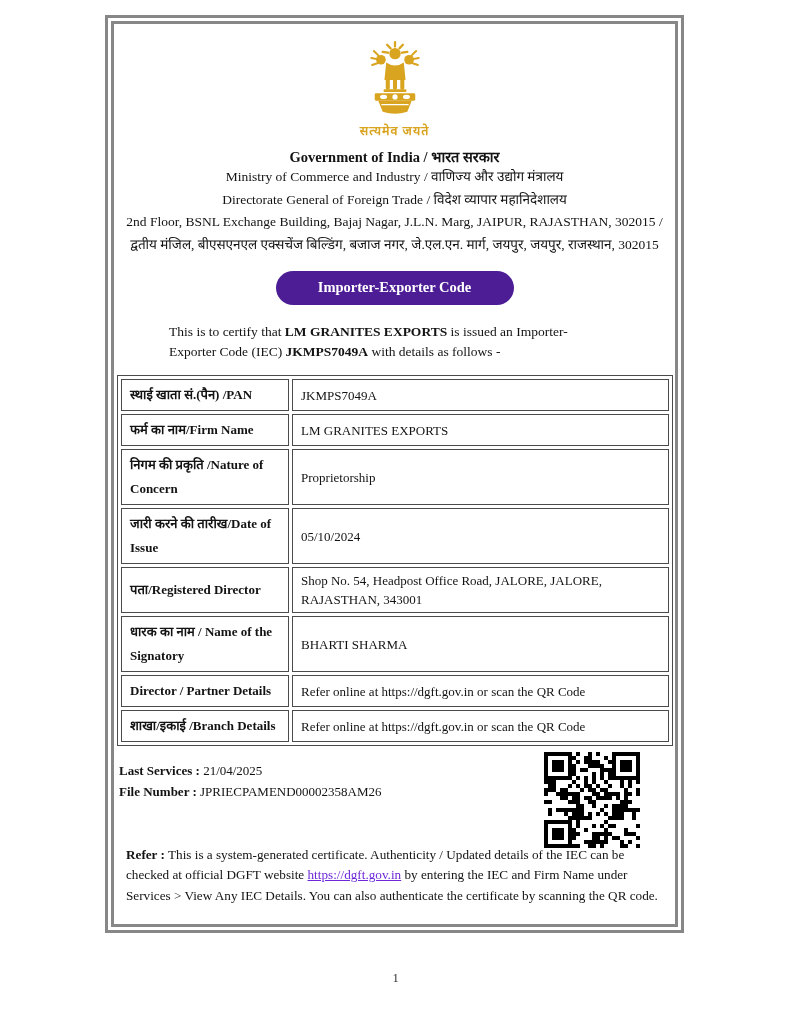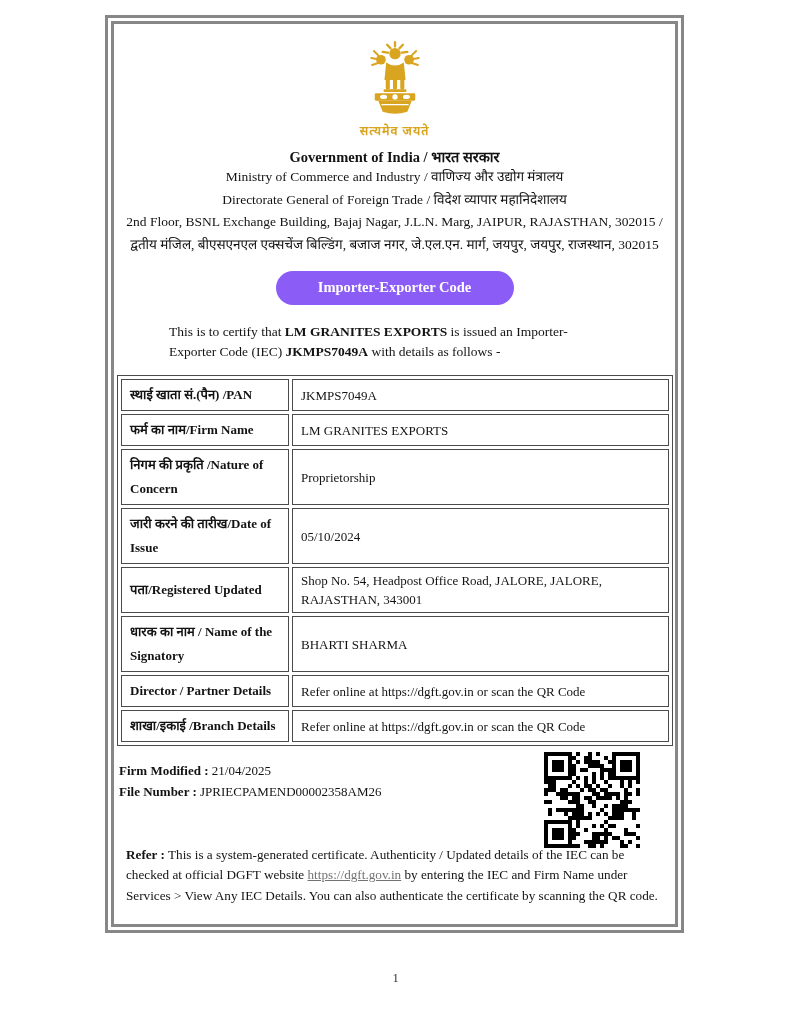--- a/index.html
+++ b/index.html
@@ -4,36 +4,36 @@
 <style>
   html,body{margin:0;padding:0;background:#ffffff;}
   body{width:791px;height:1024px;position:relative;font-family:"Liberation Serif","DejaVu Serif",serif;color:#131313;}
   .frame{position:absolute;left:105px;top:15px;width:579px;height:918px;border:9px double #878787;box-sizing:border-box;background:#fff;}
   .inner{position:relative;height:100%;box-sizing:border-box;padding:13px 3px 0 3px;}
   .emblem-wrap{text-align:center;margin-top:2px;}
   .motto{color:#d9a41f;font-size:12.5px;font-weight:bold;text-align:center;letter-spacing:1px;margin-top:-3px;}
   .gov{font-weight:bold;font-size:14.5px;text-align:center;margin-top:7px;}
   .hline{font-size:13.5px;line-height:22.5px;text-align:center;}
   .addr{font-size:13.5px;line-height:22.5px;text-align:center;padding:0 6px;}
-  .badge{width:238px;margin:15px auto 0;background:#8b5cf6;color:#fff;font-weight:bold;font-size:14.5px;text-align:center;padding:8px 0 9px;border-radius:17px;}
+  .badge{width:238px;margin:15px auto 0;background:#4c1d95;color:#fff;font-weight:bold;font-size:14.5px;text-align:center;padding:8px 0 9px;border-radius:17px;}
   .certify{width:436px;margin:17px 0 0 52px;font-size:13.5px;line-height:20px;}
   .certify b{font-weight:bold;}
   table.iec{border-collapse:separate;border-spacing:3px;border:1.5px solid #4b4b4b;margin:13px auto 0;width:556px;font-size:13px;table-layout:fixed;}
   table.iec td{border:1.5px solid #4b4b4b;padding:3px 8px;vertical-align:middle;background:#fff;box-sizing:border-box;}
   td.label-cell{font-weight:bold;width:168px;line-height:24px;}
   td.value-cell{line-height:19px;word-wrap:break-word;}
   .below{display:flex;justify-content:space-between;align-items:flex-start;margin:14px 0 0 2px;}
   .modblock{font-size:13px;line-height:21px;}
   .modblock b{font-weight:bold;}
   .qr{display:grid;grid-template-columns:repeat(24,4px);grid-auto-rows:4px;margin:-8px 32px 0 0;}
   .qr span{width:4px;height:4px;background:#fff;}
   .qr span.on{background:#000;}
   .note{position:absolute;left:12px;right:10px;bottom:18px;font-size:13.2px;line-height:20.5px;}
   .note b{font-weight:bold;}
-  a.link{color:#737373;cursor:pointer;}
+  a.link{color:#6d28d9;cursor:pointer;}
   .pagenum{position:absolute;left:0;right:0;top:971px;text-align:center;font-size:12.5px;color:#333;}
 </style>
 </head>
 <body>
 
 <div class="frame">
   <div class="inner">
 
     <div class="emblem-wrap">
       <svg width="88" height="82" viewBox="0 0 100 92">
@@ -102,41 +102,41 @@
           </tr>
           <tr>
             <td class="label-cell">निगम की प्रकृति /Nature of Concern</td>
             <td class="value-cell">Proprietorship</td>
           </tr>
           <tr>
             <td class="label-cell">जारी करने की तारीख/Date of Issue</td>
             <td class="value-cell">05/10/2024</td>
           </tr>
           <tr>
-            <td class="label-cell">पता/Registered Updated</td>
+            <td class="label-cell">पता/Registered Director</td>
             <td class="value-cell">Shop No. 54, Headpost Office Road, JALORE, JALORE, RAJASTHAN, 343001</td>
           </tr>
           <tr>
             <td class="label-cell">धारक का नाम / Name of the Signatory</td>
             <td class="value-cell">BHARTI SHARMA</td>
           </tr>
           <tr>
             <td class="label-cell">Director / Partner Details</td>
             <td class="value-cell">Refer online at https://dgft.gov.in or scan the QR Code</td>
           </tr>
           <tr>
             <td class="label-cell">शाखा/इकाई /Branch Details</td>
             <td class="value-cell">Refer online at https://dgft.gov.in or scan the QR Code</td>
           </tr>
         </tbody>
     </table>
 
     <div class="below">
       <div class="modblock">
-        <div><b>Firm Modified :</b><span> 21/04/2025</span></div>
+        <div><b>Last Services :</b><span> 21/04/2025</span></div>
         <div><b>File Number :</b><span> JPRIECPAMEND00002358AM26</span></div>
       </div>
       <div class="qr" id="qr">
           <span class="on"></span>
           <span class="on"></span>
           <span class="on"></span>
           <span class="on"></span>
           <span class="on"></span>
           <span class="on"></span>
           <span class="on"></span>

